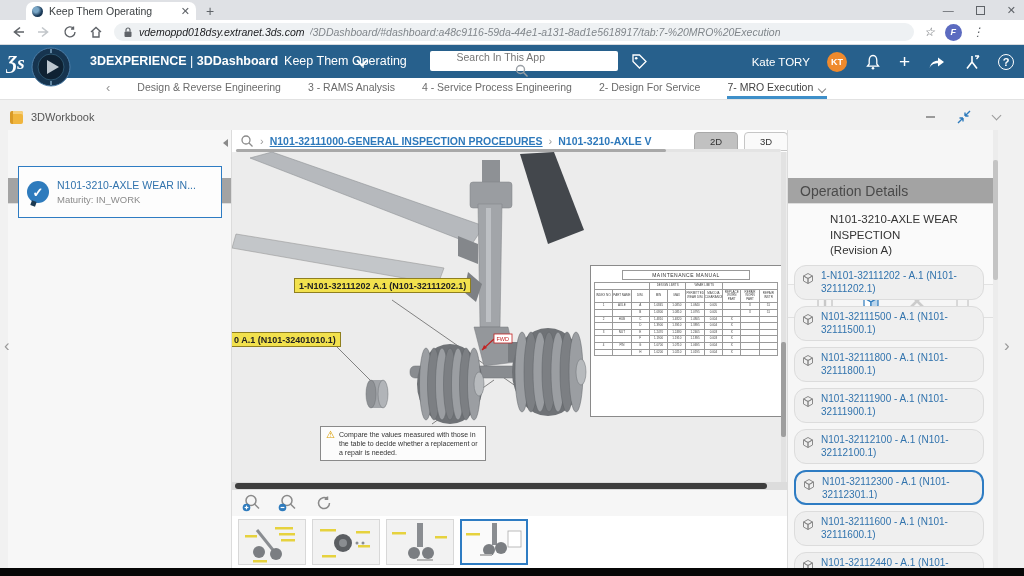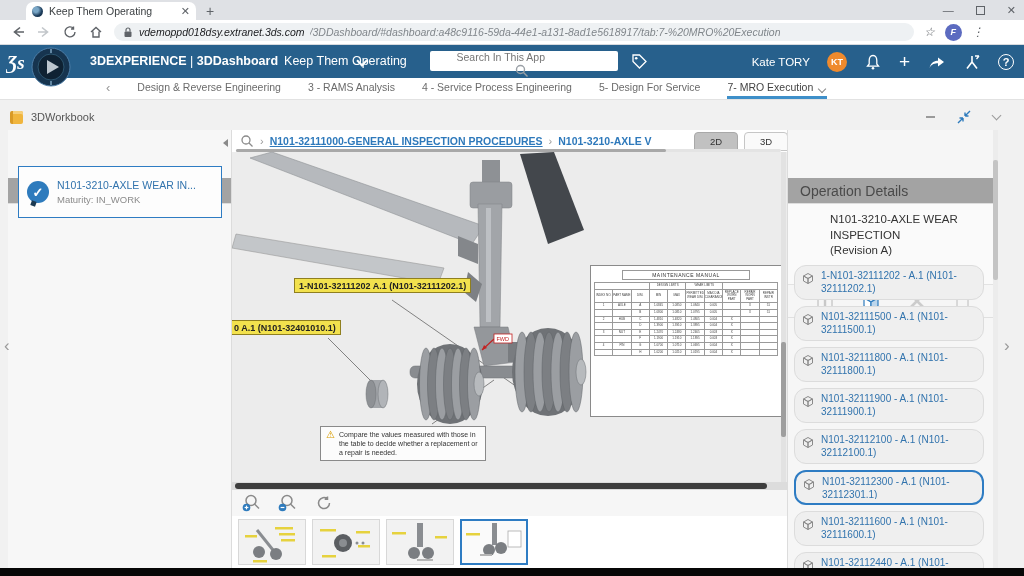--- a/index.html
+++ b/index.html
@@ -81,21 +81,21 @@
   .mode-btn { position:absolute; top:2px; width:44px; height:19px; font-size:9.5px; color:#333; text-align:center; line-height:18px; border:1px solid #a9a9a9; border-radius:4px 4px 0 0; }
   .mode-2d { left:462px; background:#c1c1c1; }
   .mode-3d { left:512px; background:#fafafa; border-color:#c6c6c6; }
   .crumb-cut { position:absolute; left:560px; top:4px; font-size:10.5px; font-weight:bold; color:#2e79bb; }
   .topscroll { position:absolute; left:4px; top:19px; width:545px; height:3px; background:#e4e4e4; border-radius:2px; }
   .topscroll .tthumb { width:430px; height:3px; background:#a8a8a8; border-radius:2px; }
 
   .viewport { position:absolute; left:0; top:22px; width:555px; height:330px; background:#ececec; overflow:hidden; }
   .callout { position:absolute; background:#f2e14d; border:1px solid #8f7f1f; font-size:9px; font-weight:600; color:#222; padding:1.5px 4px; white-space:nowrap; }
   .callout-top { left:62px; top:126px; }
-  .callout-left { left:-2px; top:168px; border-left:none; }
+  .callout-left { left:-2px; top:180px; border-left:none; }
   .notebox { position:absolute; left:88px; top:274px; width:166px; background:#fcfcfc; border:1px solid #8a8a8a; display:flex; gap:4px; padding:3px 5px; }
   .notebox .warn { color:#d89c00; font-size:10px; line-height:10px; flex:none; }
   .notebox .ntext { font-size:7px; color:#333; line-height:1.3; }
   .mtable { position:absolute; left:358px; top:113px; width:192px; height:152px; background:#fff; border:1px solid #8a8a8a; padding:4px 3px; }
   .mt-title { font-size:5px; color:#333; text-align:center; border:1px solid #999; width:70%; margin:0 auto 2px auto; padding:1px 0; letter-spacing:.5px; }
   table.mt { width:100%; border-collapse:collapse; table-layout:fixed; }
   table.mt th, table.mt td { border:1px solid #9a9a9a; font-size:3px; color:#444; text-align:center; padding:1px 0; font-weight:normal; overflow:hidden; line-height:1.2; }
   table.mt .gc { font-size:3px; }
   .vscroll { position:absolute; right:1px; top:0; width:5px; height:330px; background:#e2e2e2; }
   .vscroll .vthumb { position:absolute; top:190px; width:5px; height:95px; background:#9e9e9e; border-radius:2px; }
@@ -211,21 +211,21 @@
         </svg>
       <span class="help-ico">?</span>
     </div>
   </div>
 
   <div class="tabrow">
     <span class="tr-chev left">‹</span>
     <span class="dtab">Design &amp; Reverse Engineering</span>
     <span class="dtab">3 - RAMS Analysis</span>
     <span class="dtab">4 - Service Process Engineering</span>
-    <span class="dtab">5- Design For Service</span>
+    <span class="dtab">2- Design For Service</span>
     <span class="dtab active">7- MRO Execution</span>
 
   </div>
 
   <div class="widget-header">
     <span class="wb-ico"></span>
     <span class="widget-title">3DWorkbook</span>
     <div class="widget-controls">
       <span class="wmin"></span>
       <svg width="14" height="14">

